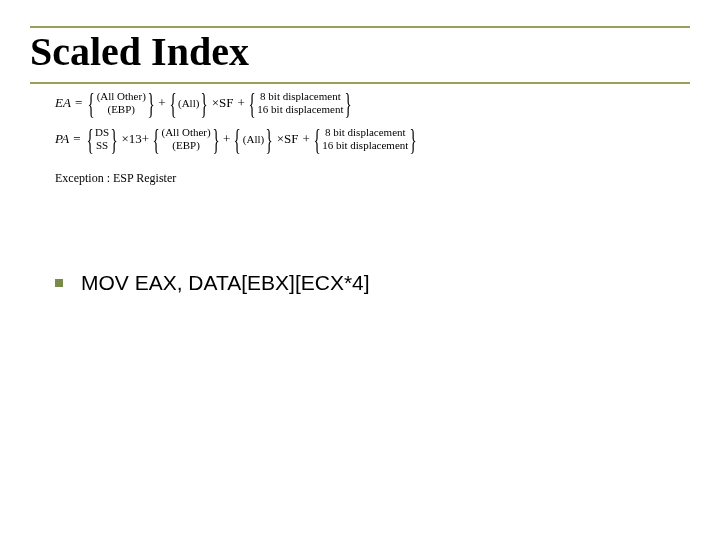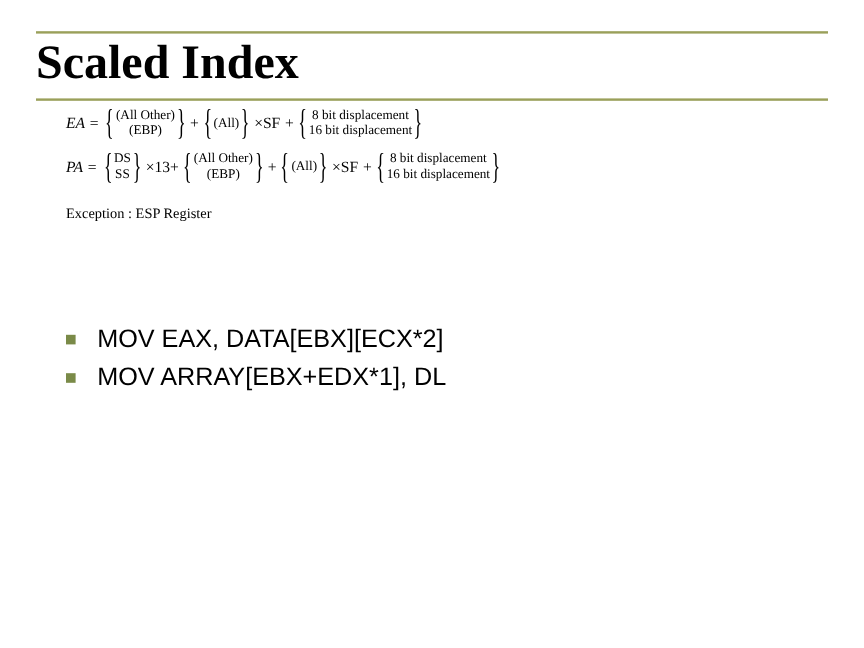--- a/index.html
+++ b/index.html
@@ -200,21 +200,17 @@
       </span>
     </div>
 
     <div class="exc">Exception : ESP Register</div>
   </div>
 
   <div class="body">
     <ul>
       <li>
         <span class="bullet"></span>
-        <span class="txt">MOV EAX, DATA[EBX][ECX*2]</span>
-      </li>
-      <li>
-        <span class="bullet"></span>
-        <span class="txt">MOV ARRAY[EBX+EDX*1], DL</span>
+        <span class="txt">MOV EAX, DATA[EBX][ECX*4]</span>
       </li>
     </ul>
   </div>
 </div>
 
 </body></html>

